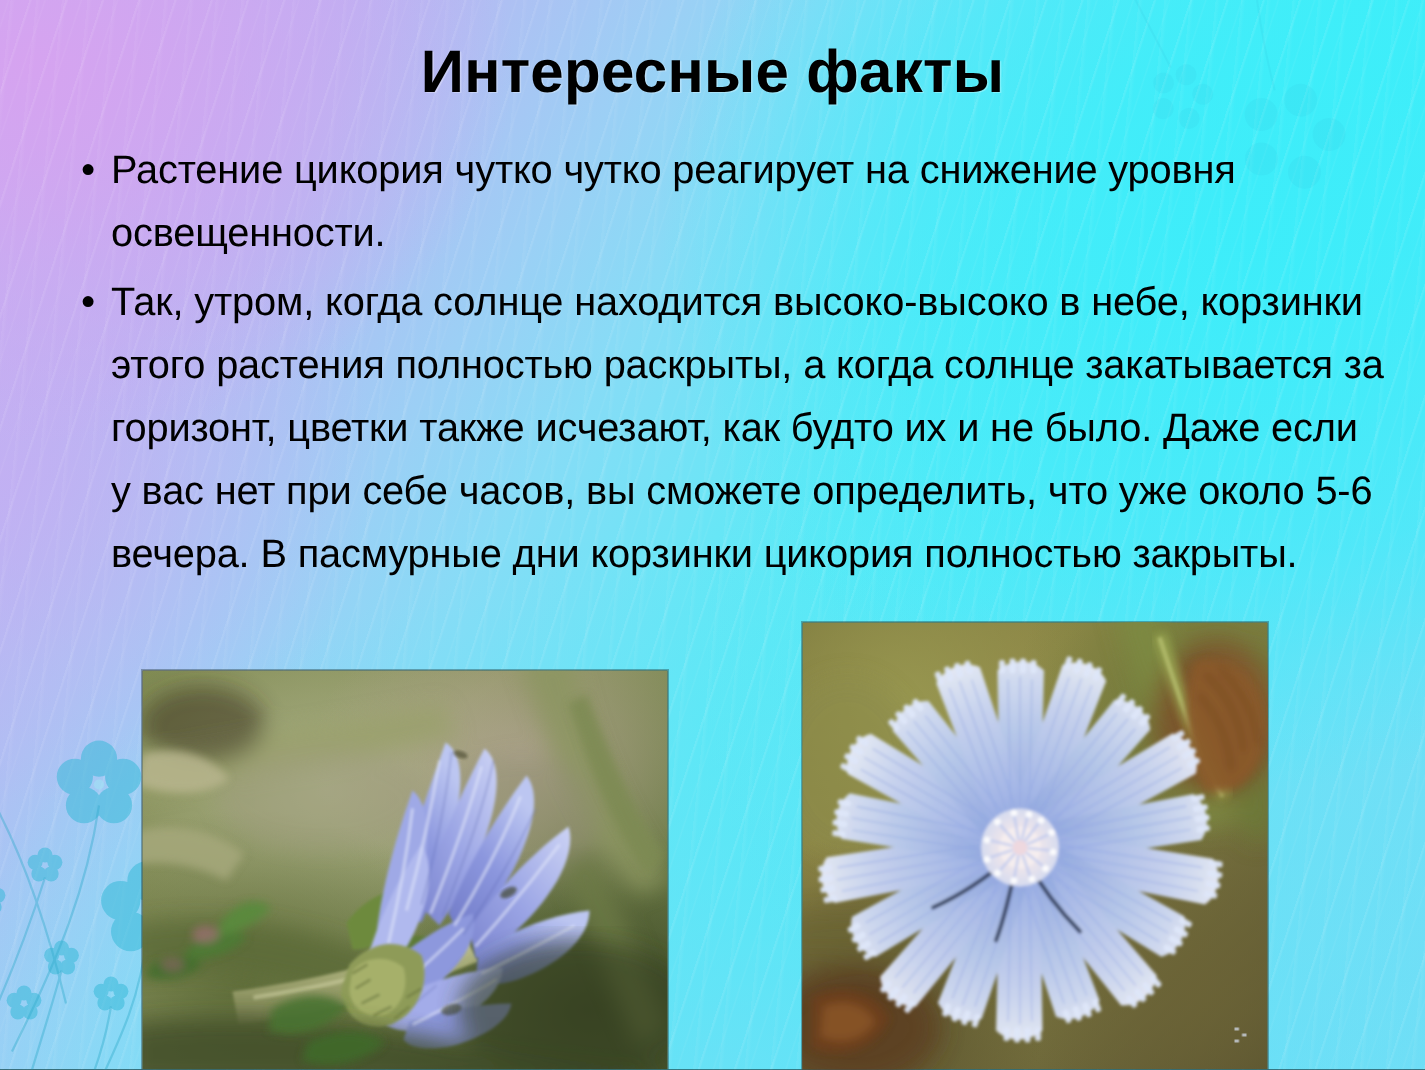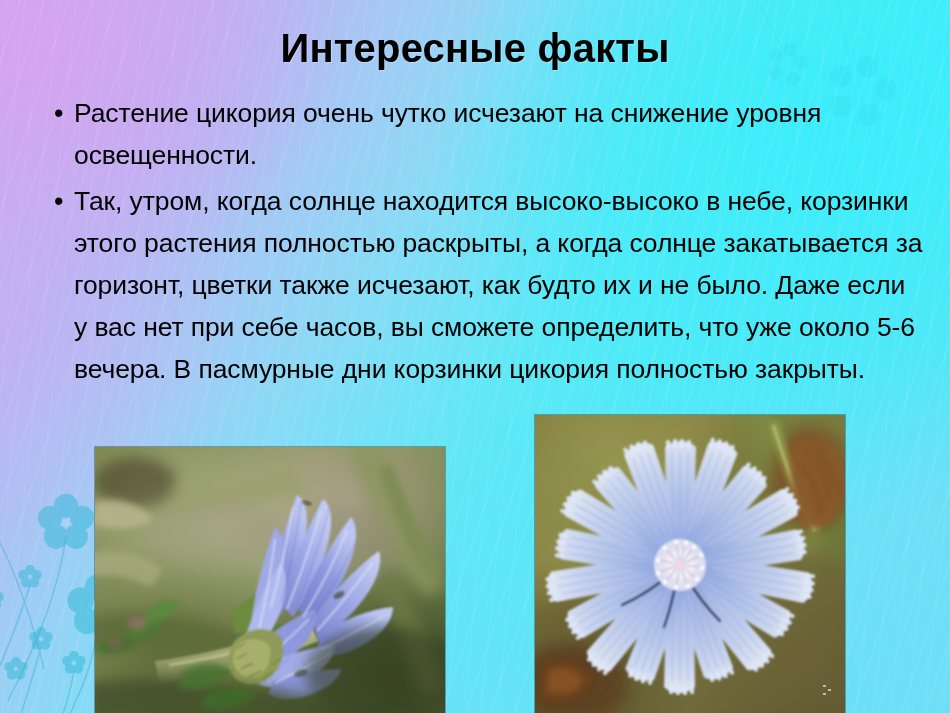--- a/index.html
+++ b/index.html
@@ -243,21 +243,21 @@
       <path d="M200 216 C 204 248, 208 272, 210 300"></path>
     </g>
   </svg>
 
   <div class="title">Интересные факты</div>
 
   <div class="body">
 
     <div class="bullet-row">
       <div class="bullet-mark">•</div>
-      <div class="bullet-text">Растение цикория очень чутко исчезают на снижение уровня освещенности.</div>
+      <div class="bullet-text">Растение цикория чутко чутко реагирует на снижение уровня освещенности.</div>
     </div>
 
     <div class="bullet-row">
       <div class="bullet-mark">•</div>
       <div class="bullet-text">Так, утром, когда солнце находится высоко-высоко в небе, корзинки этого растения полностью раскрыты, а когда солнце закатывается за горизонт, цветки также исчезают, как будто их и не было. Даже если у вас нет при себе часов, вы сможете определить, что уже около 5-6 вечера.  В пасмурные дни корзинки цикория полностью закрыты.</div>
     </div>
 
   </div>
 
   <div class="photo photo-left">

